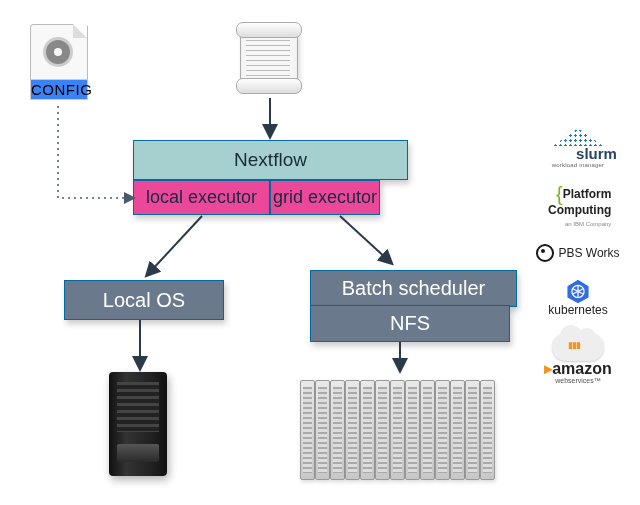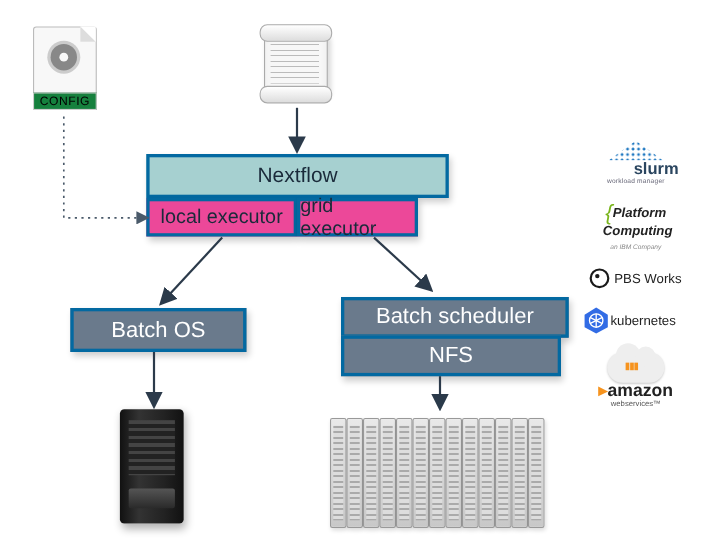--- a/index.html
+++ b/index.html
@@ -7,28 +7,29 @@
     padding: 0;
     width: 640px;
     height: 505px;
     font-family: "Helvetica Neue", Helvetica, Arial, sans-serif;
     background: #fff;
     position: relative;
     overflow: hidden;
   }
   .box {
     position: absolute;
-    border: 3px solid #0369a1;
+    border: 1px solid #0369a1;
     box-shadow: 2px 4px 6px rgba(0,0,0,0.2);
     display: flex;
     align-items: center;
     justify-content: center;
     font-size: 19px;
     color: #1a2a3a;
     box-sizing: border-box;
+    text-align: right;
   }
   .teal { background: #a6d0d0; }
   .teal-dark { background: #ec4899; }
   .slate { background: #6a7a8c; color: #fff; font-size: 20px; }
 
   svg.arrow { position: absolute; overflow: visible; }
 
   
   .config-icon {
     position: absolute;
@@ -49,21 +50,21 @@
     position: absolute; left: 20px; top: 16px; width: 24px; height: 24px;
     border-radius: 50%; background: #888;
     box-shadow: 0 0 0 3px #ccc;
   }
   .config-icon .gear::after {
     content: ""; position: absolute; left: 8px; top: 8px; width: 8px; height: 8px;
     background: #f8f8f8; border-radius: 50%;
   }
   .config-icon .label {
     position: absolute; bottom: 4px; left: 4px; width: 56px; text-align: center;
-    font-size: 11px; background: #15803d; border: 1px solid #ccc; padding: 1px 0;
+    font-size: 15px; background: #3b82f6; border: 1px solid #ccc; padding: 1px 0;
     letter-spacing: 0.5px;
   }
 
   
   .script-icon {
     position: absolute;
     left: 230px; top: 18px;
     width: 80px; height: 80px;
   }
   .script-icon .scroll-body {
@@ -136,27 +137,27 @@
     padding:4px 10px; border-radius:3px; letter-spacing:1px;
   }
   .slurm-dots {
     width: 50px; height: 18px;
     background:
       radial-gradient(circle, #1f78c1 1.2px, transparent 1.4px) 0 0/5px 5px;
     clip-path: polygon(50% 0,100% 100%,0 100%);
   }
   .slurm-text { color:#2a455f; font-weight:600; font-size:15px;margin-left:37px; }
   .slurm-sub { font-size:6px; color:#667; letter-spacing:0.2px; }
-  .platform { font-weight:700; font-size:12px; text-align:center; line-height:1;font-style:italic;}
+  .platform { font-weight:700; font-size:12px; text-align:right; line-height:1;}
   .platform .brace { color:#7ab51d; font-size:20px; font-weight:400; vertical-align:-3px;}
   .platform .sub { font-size:6px; color:#888; font-weight:400;}
   .pbs { font-size:12px; font-weight:400; display:flex; align-items:center; gap:4px;}
   .pbs .ring { width:14px;height:14px;border:2px solid #1a1a1a;border-radius:50%; position:relative;}
   .pbs .ring::after{content:"";position:absolute;left:3px;top:3px;width:4px;height:4px;border-radius:50%;background:#1a1a1a;}
-  .k8s { display:flex; flex-direction:row; align-items:center; font-size:12px; }
+  .k8s { display:flex; flex-direction:column; align-items:center; font-size:12px; }
   .k8s svg { width:26px; height:26px; }
   .aws { display:flex; flex-direction:column; align-items:center; }
   .aws .cloud {
     width:52px;height:28px;border-radius:16px;background:#eee;position:relative;
     box-shadow:0 1px 2px rgba(0,0,0,.2);
   }
   .aws .cloud::before,.aws .cloud::after{
     content:"";position:absolute;border-radius:50%;background:#eee;
   }
   .aws .cloud::before{width:22px;height:22px;top:-8px;left:8px;}
@@ -180,21 +181,21 @@
   <div class="lines"></div>
   <div class="scroll-top"></div>
   <div class="scroll-bot"></div>
 </div>
 
 <div class="box teal" style="left:133px; top:140px; width:275px; height:40px;">Nextflow</div>
 
 <div class="box teal-dark" style="left:133px; top:180px; width:137px; height:35px; font-size:18px;">local executor</div>
 <div class="box teal-dark" style="left:270px; top:180px; width:110px; height:35px; font-size:18px;">grid executor</div>
 
-<div class="box slate" style="left:64px; top:280px; width:160px; height:40px;">Batch OS</div>
+<div class="box slate" style="left:64px; top:280px; width:160px; height:40px;">Local OS</div>
 
 <div class="box slate" style="left:310px; top:270px; width:207px; height:37px;">Batch scheduler</div>
 <div class="box slate" style="left:310px; top:305px; width:200px; height:37px;">NFS</div>
 
 <div class="workstation">
   <div class="tower"></div>
 </div>
 
 <div class="cluster">
   <div class="rack" style="left:0px"></div>

